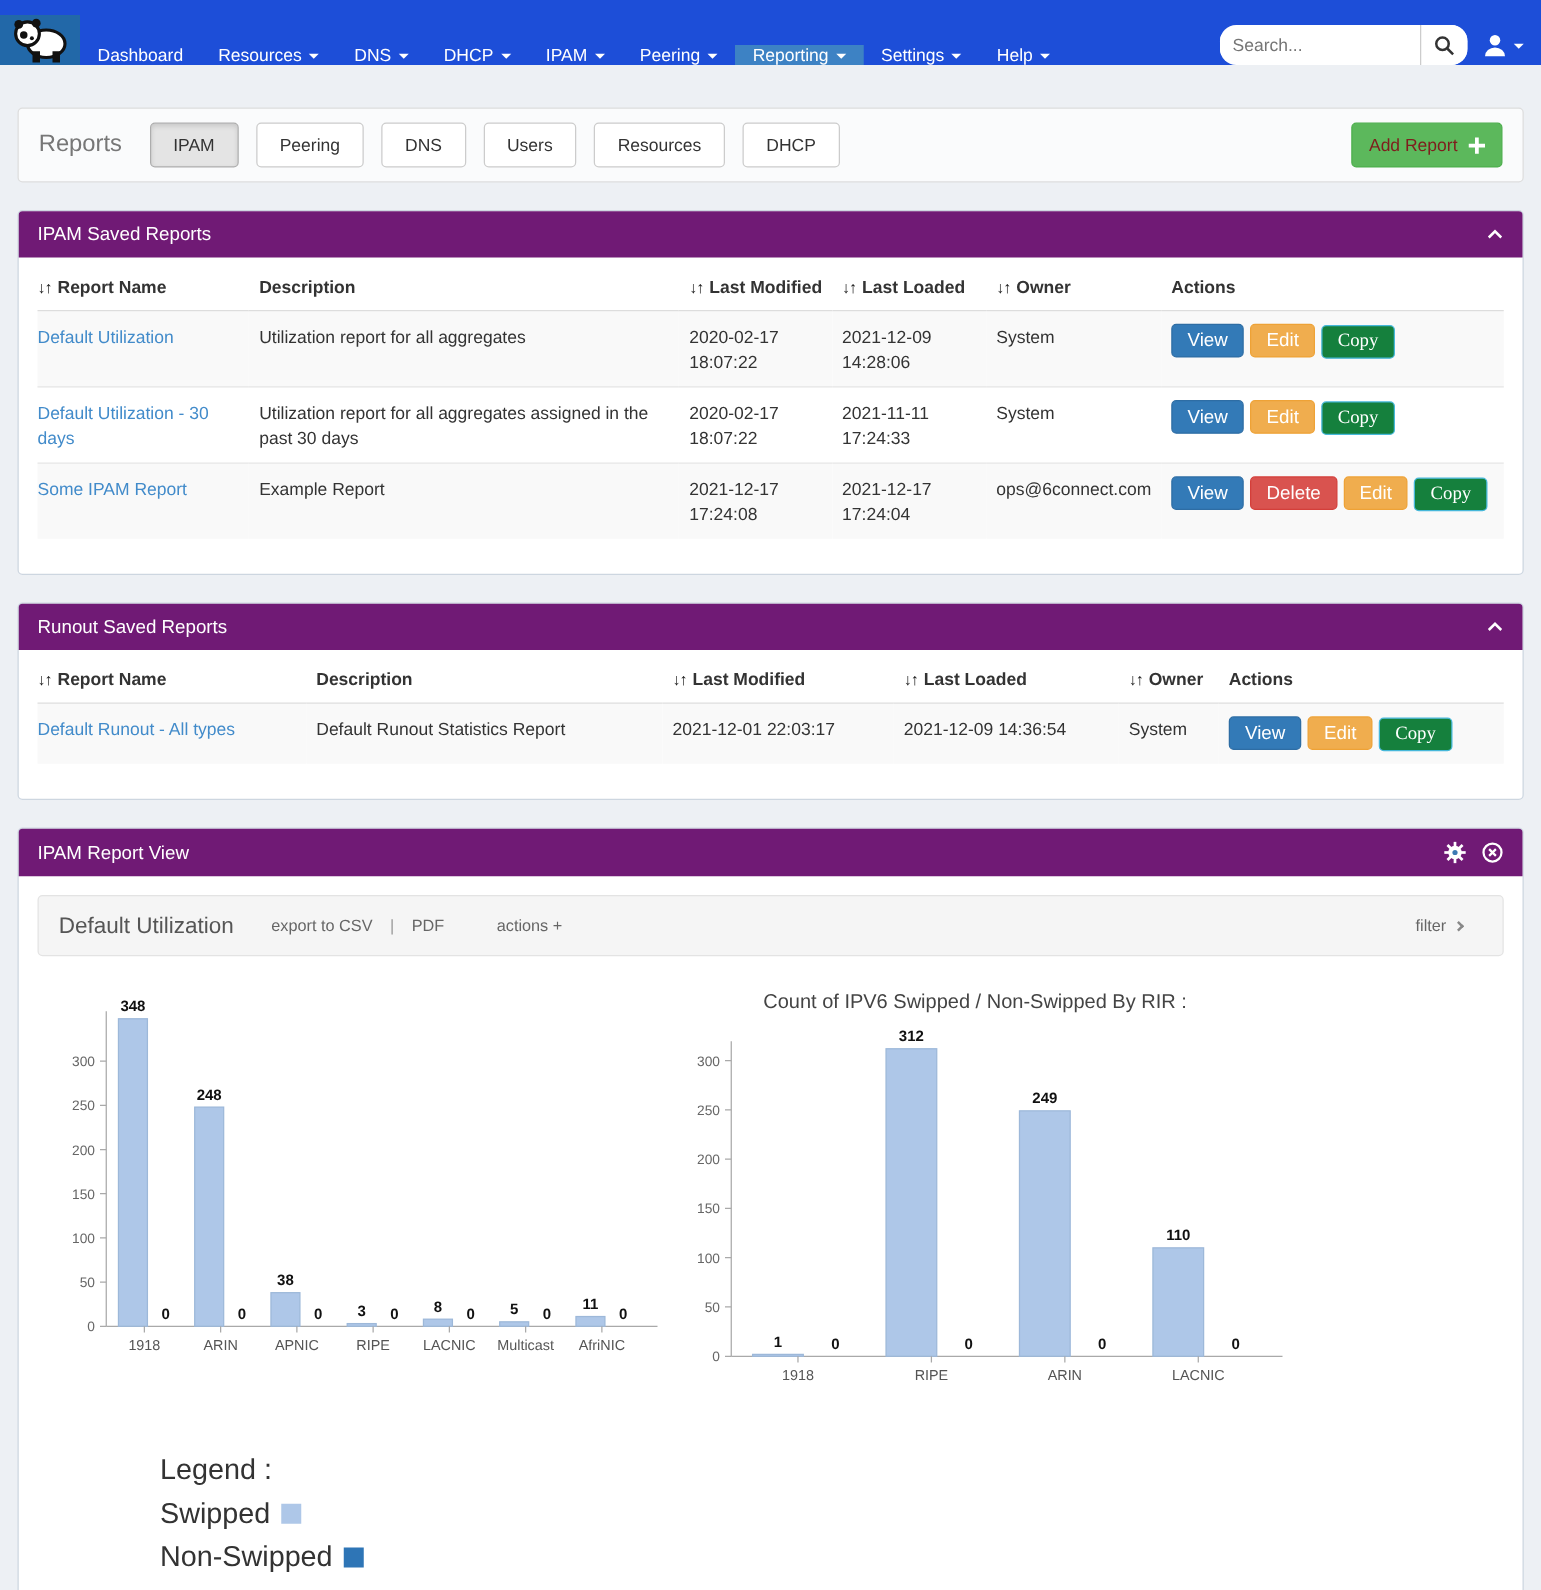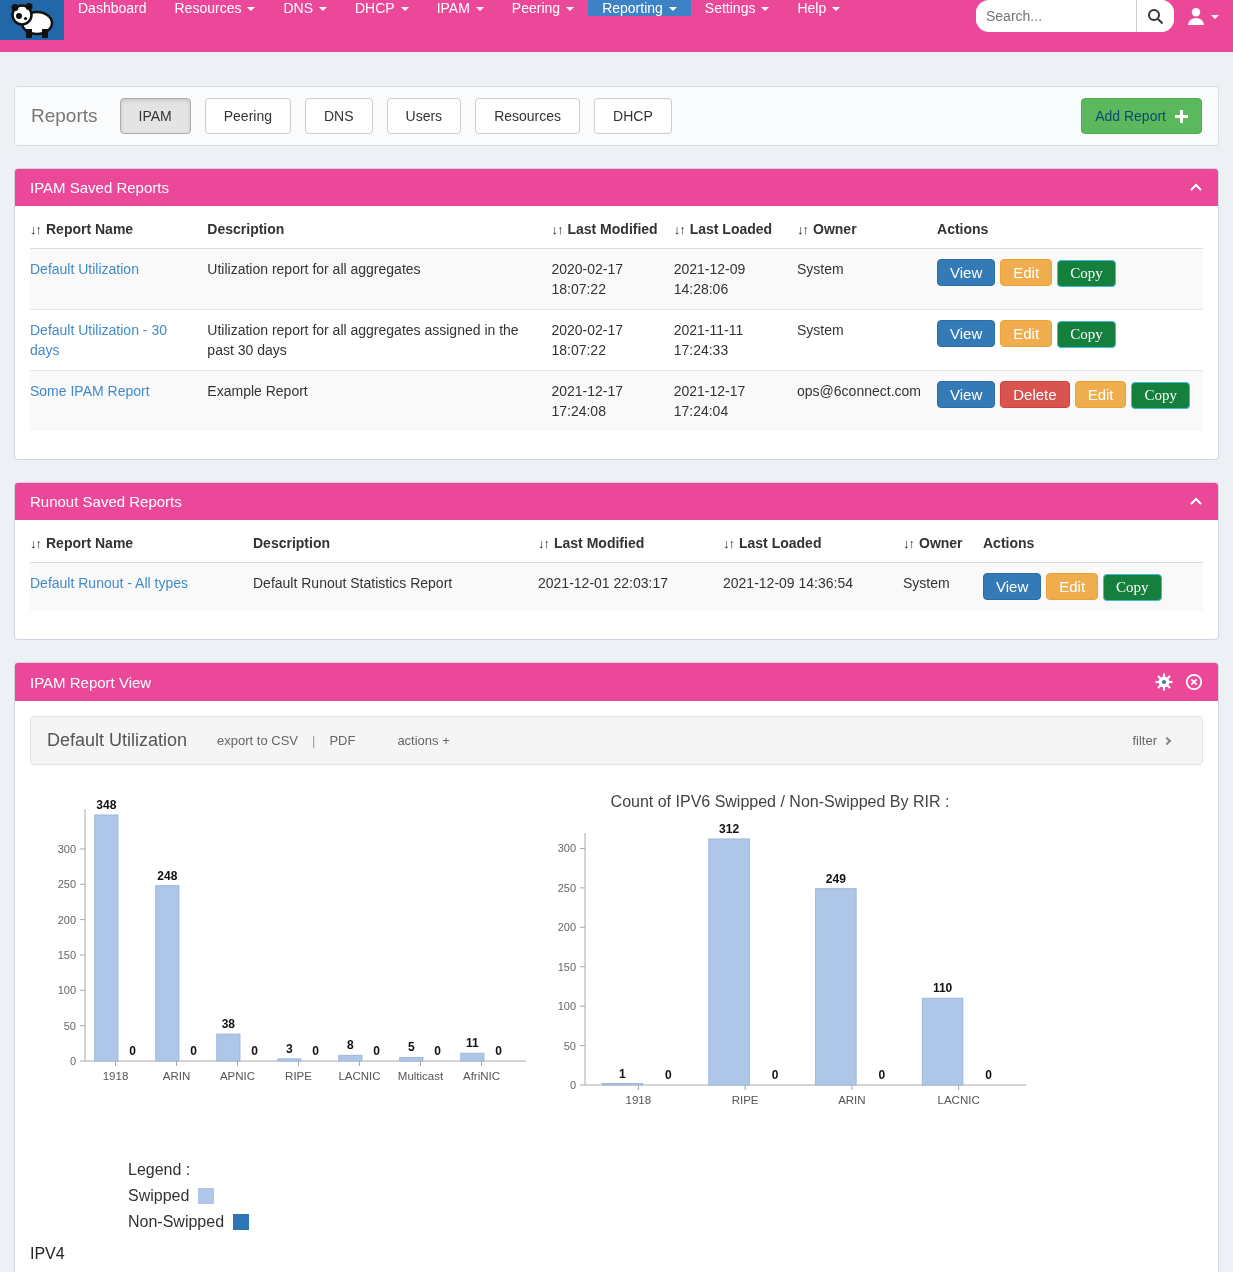--- a/index.html
+++ b/index.html
@@ -1,45 +1,45 @@
 <!DOCTYPE html>
 <html><head>
 <meta charset="utf-8">
 <style>
   * { box-sizing: border-box; margin: 0; padding: 0; }
   html, body { width: 1233px; height: 1272px; overflow: hidden; }
   body { font-family: "Liberation Sans", sans-serif; background: #edf0f4; color: #333; }
 
   
-  .navbar { height: 52px; background: #ec4899; display: flex; align-items: flex-start; }
+  .navbar { height: 52px; background: #1d4ed8; display: flex; align-items: flex-end; }
   .logo-tile { width: 64px; background: #2268a8; display: flex; align-items: center; justify-content: center; }
   .nav-items { display: flex; align-items: stretch; }
   .nav-item { display: flex; align-items: center; gap: 6px; padding: 0 14px; color: #fff; font-size: 14px; cursor: pointer; }
   .nav-item.active { background: #3d82c4; }
   .caret-down { width: 0; height: 0; border-left: 4px solid transparent; border-right: 4px solid transparent; border-top: 4px solid #fff; margin-top: 2px; }
   .nav-right { margin-left: auto; display: flex; align-items: center; padding-right: 14px; }
   .search-box { width: 198px; height: 32px; background: #fff; border-radius: 13px; display: flex; align-items: center; overflow: hidden; }
   .search-box input { flex: 1; border: none; outline: none; padding: 0 10px; font-size: 14px; color: #555; font-family: "Liberation Sans", sans-serif; min-width: 0; }
   .search-btn { width: 38px; height: 100%; border: none; background: #fff; border-left: 1px solid #ccc; display: flex; align-items: center; justify-content: center; cursor: pointer; }
   .user-area { display: flex; align-items: center; gap: 5px; margin-left: 12px; cursor: pointer; }
 
   
   .reports-bar { margin: 34px 14px 22px; background: #fafbfc; border: 1px solid #ddd; border-radius: 4px; padding: 11px 16px; display: flex; align-items: center; }
   .reports-title { font-size: 19px; color: #777; margin-right: 22px; }
   .report-tabs { display: flex; }
   .tab { font-family: "Liberation Sans", sans-serif; font-size: 14px; color: #333; background: #fff; border: 1px solid #ccc; border-radius: 4px; padding: 9px 18px; margin-right: 14px; cursor: pointer; }
   .tab.active { background: #e4e4e4; border-color: #adadad; box-shadow: inset 0 2px 4px rgba(0,0,0,.12); }
-  .add-btn { margin-left: auto; background: #5cb85c; border: 1px solid #4cae4c; color: #0c4a6e; font-size: 14px; border-radius: 4px; padding: 9px 13px; display: flex; align-items: center; gap: 9px; cursor: pointer; font-family: "Liberation Sans", sans-serif; }
+  .add-btn { margin-left: auto; background: #5cb85c; border: 1px solid #4cae4c; color: #7f1d1d; font-size: 14px; border-radius: 4px; padding: 9px 13px; display: flex; align-items: center; gap: 9px; cursor: pointer; font-family: "Liberation Sans", sans-serif; }
   .plus-icon { position: relative; width: 13px; height: 13px; display: inline-block; }
   .plus-icon::before { content: ""; position: absolute; left: 5px; top: 0; width: 3px; height: 13px; background: #fff; }
   .plus-icon::after { content: ""; position: absolute; top: 5px; left: 0; width: 13px; height: 3px; background: #fff; }
 
   
   .panel { margin: 0 14px 22px; background: #fff; border: 1px solid #cdd6e0; border-radius: 4px; }
-  .panel-head { background: #ec4899; color: #fff; font-size: 15px; padding: 10px 15px; border-radius: 3px 3px 0 0; display: flex; align-items: center; }
+  .panel-head { background: #701a75; color: #fff; font-size: 15px; padding: 10px 15px; border-radius: 3px 3px 0 0; display: flex; align-items: center; }
   .panel-head .head-icons { margin-left: auto; display: flex; align-items: center; gap: 12px; }
   .head-icon-btn { cursor: pointer; display: flex; align-items: center; }
   .panel-body { padding: 4px 15px 28px; }
 
   
   table { width: 100%; border-collapse: collapse; font-size: 14px; color: #333; }
   th { text-align: left; font-weight: bold; padding: 11px 8px; border-bottom: 1px solid #ddd; white-space: nowrap; }
   th:first-child, td:first-child { padding-left: 0; }
   td { padding: 10px 8px; vertical-align: top; line-height: 20px; }
   tbody tr:nth-child(odd) { background: #f9f9f9; }
@@ -60,21 +60,21 @@
   .rv-link { font-size: 13px; color: #666; cursor: pointer; }
   .rv-divider { font-size: 13px; color: #999; margin: 0 14px; }
   .rv-actions { margin-left: 42px; }
   .rv-filter { margin-left: auto; margin-right: 16px; font-size: 13px; color: #666; cursor: pointer; display: flex; align-items: center; }
   .chev-right { display: inline-block; width: 6px; height: 6px; border-top: 2px solid #888; border-right: 2px solid #888; transform: rotate(45deg); margin-left: 7px; }
 
   .charts-row { display: flex; margin-top: 28px; }
   .chart { width: 500px; }
   .chart-title { font-size: 16px; color: #444; text-align: center; margin-bottom: 6px; }
 
-  .legend { margin: 32px 0 0 98px; font-size: 16px; color: #333; }
+  .legend { margin: 32px 0 0 98px; font-size: 23px; color: #333; }
   .legend > div { margin-bottom: 8px; display: flex; align-items: center; }
   .swatch { display: inline-block; width: 16px; height: 16px; margin-left: 9px; }
 
   .footer-label { margin-top: 14px; font-size: 16px; color: #222; }
 </style>
 </head>
 <body>
 
 <div class="navbar">
   <div class="logo-tile">

